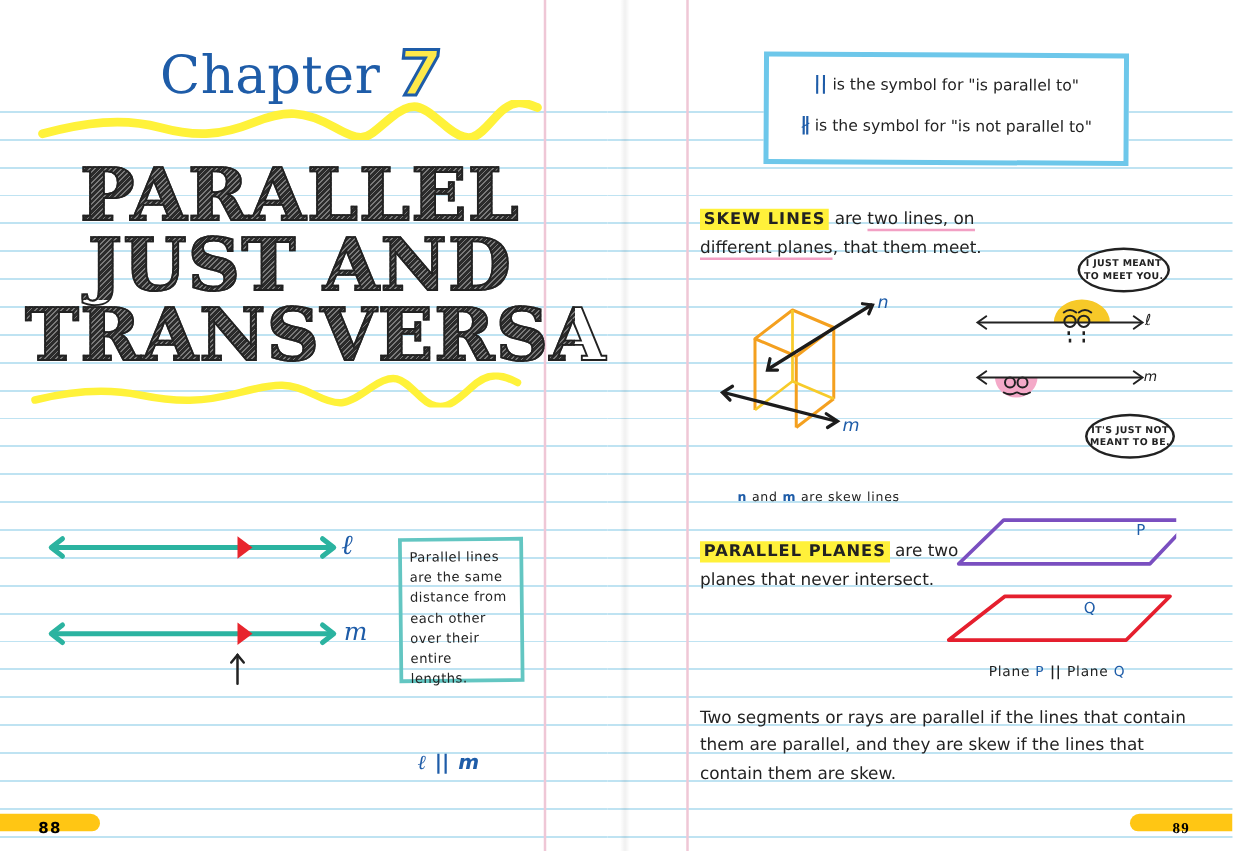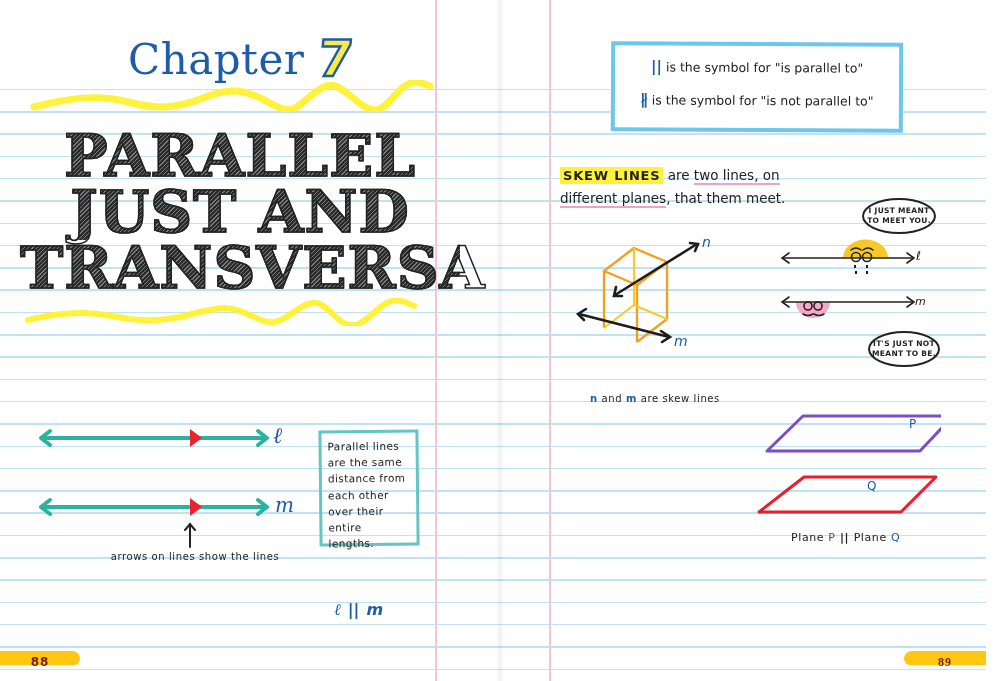--- a/index.html
+++ b/index.html
@@ -50,21 +50,21 @@
   .note-box { border: 3px solid #63c6c2; background: transparent; font-size: 10.5px;
     line-height: 16.2px; padding: 5px 6px; color: #222; letter-spacing: 0.4px; }
 
   .caption { font-size: 10px; letter-spacing: 0.6px; color: #222; text-align: center; }
 
   .blue { color: #1e5ca8; }
   .symbol-box { border: 4px solid #6dc7ea; background: #fff; padding: 10px 12px; font-size: 12.5px;
     line-height: 22px; text-align: center; color: #222; }
 
   .page-tab { position: absolute; height: 14px; background: #ffc614; font-weight: bold;
-    font-size: 12px; line-height: 22px; text-align: center; color: #7f1d1d; letter-spacing: 1px; }
+    font-size: 12px; line-height: 22px; text-align: center; color: #000000; letter-spacing: 1px; }
 
   .bubble { position: absolute; background: #fff; border: 2px solid #222; border-radius: 50%;
     font-size: 7.5px; font-weight: bold; text-align: center; letter-spacing: 0.3px; color: #222;
     display: flex; align-items: center; justify-content: center; line-height: 10px; }
 </style>
 </head>
 <body>
 
 <div class="spread">
 
@@ -106,21 +106,20 @@
     <div class="abs blue" style="left:273px;top:423px;font-size:22px;font-style:italic;font-family:'DejaVu Serif',serif;">ℓ</div>
     <div class="abs blue" style="left:275px;top:493px;font-size:20px;font-style:italic;font-family:'DejaVu Serif',serif;">m</div>
 
     <svg class="abs" style="left:183px;top:521px;" width="14" height="28">
       <g stroke="#222" stroke-width="2" fill="none" stroke-linecap="round">
           <line x1="7" y1="3" x2="7" y2="26"></line>
           <polyline points="2,9 7,3 12,9"></polyline>
         </g>
     </svg>
     <div class="abs caption" style="left:100px;top:549px;width:190px;line-height:15px;">
-      <div>arrows on lines show the lines</div>
     </div>
 
     <div class="abs note-box" style="left:319px;top:430px;width:100px;height:116px;transform:rotate(-0.6deg);">Parallel lines are the same distance from each other over their entire lengths.</div>
 
     <div class="abs blue" style="left:334px;top:600px;font-size:16px;white-space:nowrap;">
       <span style="font-style:italic;font-family:'DejaVu Serif',serif;">ℓ</span>
       <span style="font-weight:bold;margin:0 2px;">||</span>
       <span style="font-style:italic;font-weight:bold;">m</span>
     </div>
 
@@ -194,29 +193,38 @@
         <rect x="88" y="33" width="2" height="3"></rect>
           <rect x="88" y="39" width="2" height="3"></rect>
       </g>
     </svg>
     <div class="abs" style="left:430px;top:249px;font-size:12px;font-style:italic;">ℓ</div>
     <div class="abs" style="left:429px;top:295px;font-size:11px;font-style:italic;">m</div>
 
     <div class="bubble" style="left:376px;top:198px;width:74px;height:36px;">I JUST MEANT TO MEET YOU.</div>
     <div class="bubble" style="left:342px;top:331px;width:72px;height:36px;margin-left:40px;">IT'S JUST NOT MEANT TO BE.</div>
 
+    <div class="abs hand" style="left:74px;top:430px;width:220px;">
+      <span class="hl">PARALLEL PLANES</span><span> are two</span><br>
+      <span>planes that never intersect.</span>
+    </div>
 
     <svg class="abs" style="left:265px;top:410px;" width="190" height="110">
       <polygon points="62,6 212,6 179,41 26,41" transform="translate(-10,0)" fill="none" stroke="#7a4fc0" stroke-width="3" stroke-linejoin="round"></polygon>
       <polygon points="53,67 185,67 150,102 8,102" fill="none" stroke="#e51f2e" stroke-width="3" stroke-linejoin="round"></polygon>
     </svg>
     <div class="abs blue" style="left:423px;top:417px;font-size:12px;">P</div>
     <div class="abs blue" style="left:381px;top:479px;font-size:12px;">Q</div>
     <div class="abs caption" style="left:305px;top:531px;white-space:nowrap;font-size:11px;text-align:left;">
       <span>Plane </span><span class="blue">P</span><span style="font-weight:bold;"> || </span><span>Plane </span><span class="blue">Q</span>
     </div>
 
+    <div class="abs hand" style="left:74px;top:563px;width:400px;">
+      <div>Two segments or rays are parallel if the lines that contain</div>
+      <div>them are parallel, and they are skew if the lines that</div>
+      <div>contain them are skew.</div>
+    </div>
 
     <div class="page-tab" style="left:418px;top:651px;width:82px;border-radius:12px 0 0 10px;font-family:Liberation Serif, serif;">89</div>
   </div>
 
   <div class="gutter"></div>
 </div>
 
 </body></html>

